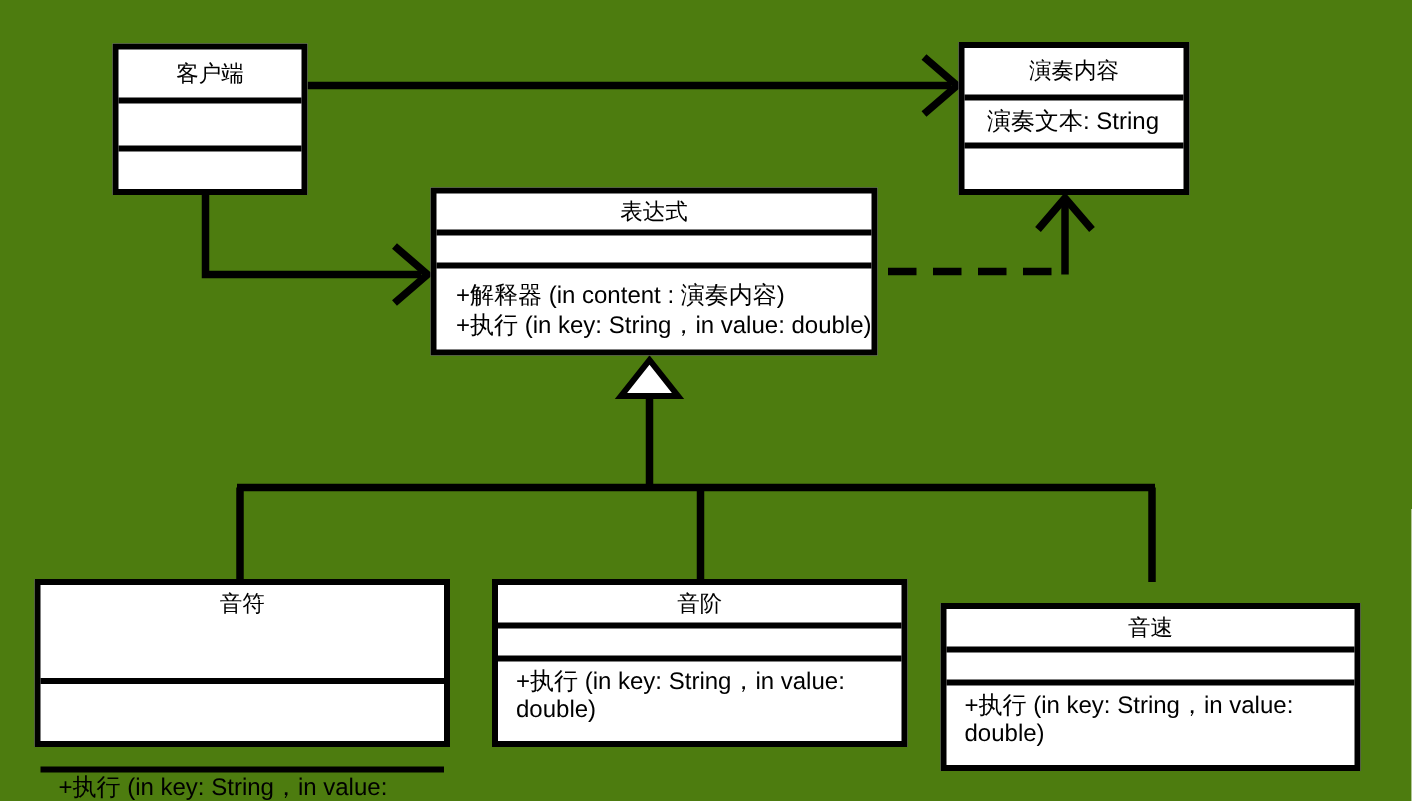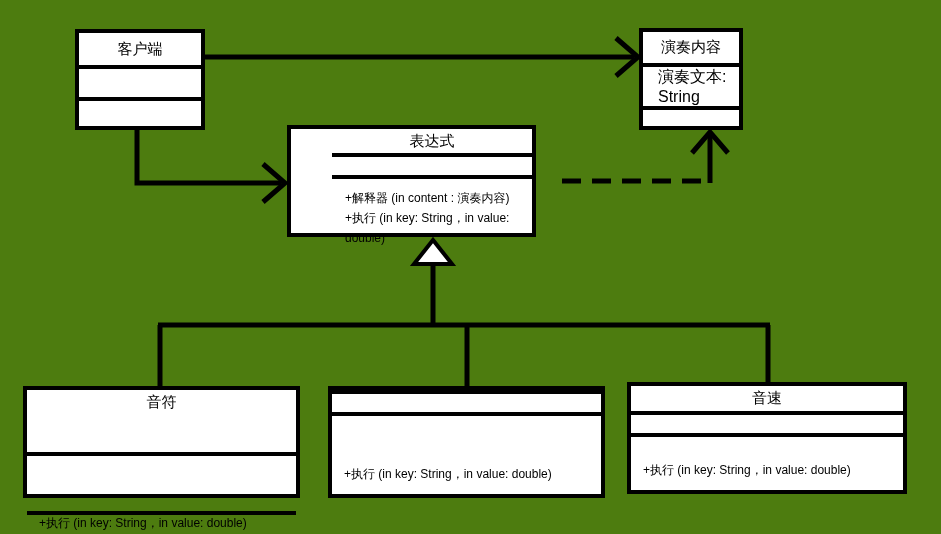--- a/index.html
+++ b/index.html
@@ -43,21 +43,21 @@
     flex: 0 0 auto;
     display: flex;
     align-items: center;
     padding-left: 15px;
     font-size: 16px;
     color: #000000;
   }
   .c-methods {
     border-top: 4px solid #000000;
     flex: 1 1 auto;
-    font-size: 12px;
+    font-size: 16px;
     color: #000000;
   }
   .c-methods.two-lines {
     padding: 9px 0 0 13px;
     line-height: 20px;
   }
   .c-methods.bottom-line {
     display: flex;
     align-items: flex-end;
     padding: 0 0 11px 12px;
@@ -104,51 +104,52 @@
       <line x1="768" y1="325" x2="768" y2="388"></line>
     </g>
   </svg>
 
   <div class="uml-class" style="left:75px; top:29px; width:130px; height:101px;">
     <div class="c-title" style="flex-basis:32px;">客户端</div>
     <div class="c-attr" style="flex-basis:28px;"></div>
     <div class="c-methods"></div>
   </div>
 
-  <div class="uml-class" style="left:639px; top:28px; width:104px; height:102px;">
+  <div class="uml-class" style="left:639px; top:28px; width:154px; height:102px;">
     <div class="c-title" style="flex-basis:31px;">演奏内容</div>
     <div class="c-attr" style="flex-basis:28px;">演奏文本: String</div>
     <div class="c-methods"></div>
   </div>
 
-  <div class="uml-class" style="left:287px; top:125px; width:249px; height:112px;padding-left:41px;">
+  <div class="uml-class" style="left:287px; top:125px; width:298px; height:112px;">
     <div class="c-title" style="flex-basis:24px;">表达式</div>
     <div class="c-attr" style="flex-basis:18px;"></div>
     <div class="c-methods two-lines">
       <div>+解释器 (in content : 演奏内容)</div>
       <div>+执行 (in key: String，in value: double)</div>
     </div>
   </div>
 
   <div class="uml-class" style="left:23px; top:386px; width:277px; height:112px;gap:37px;">
     <div class="c-title" style="flex-basis:25px;">音符</div>
     <div class="c-attr" style="flex-basis:18px;"></div>
     <div class="c-methods bottom-line">
       <div>+执行 (in key: String，in value: double)</div>
     </div>
   </div>
 
   <div class="uml-class" style="left:328px; top:386px; width:277px; height:112px;">
+    <div class="c-title" style="flex-basis:25px;">音阶</div>
     <div class="c-attr" style="flex-basis:18px;"></div>
     <div class="c-methods bottom-line">
       <div>+执行 (in key: String，in value: double)</div>
     </div>
   </div>
 
-  <div class="uml-class" style="left:627px; top:382px; width:280px; height:112px;">
+  <div class="uml-class" style="left:627px; top:402px; width:280px; height:112px;">
     <div class="c-title" style="flex-basis:25px;">音速</div>
     <div class="c-attr" style="flex-basis:18px;"></div>
     <div class="c-methods bottom-line">
       <div>+执行 (in key: String，in value: double)</div>
     </div>
   </div>
 
 
 </div>
 

